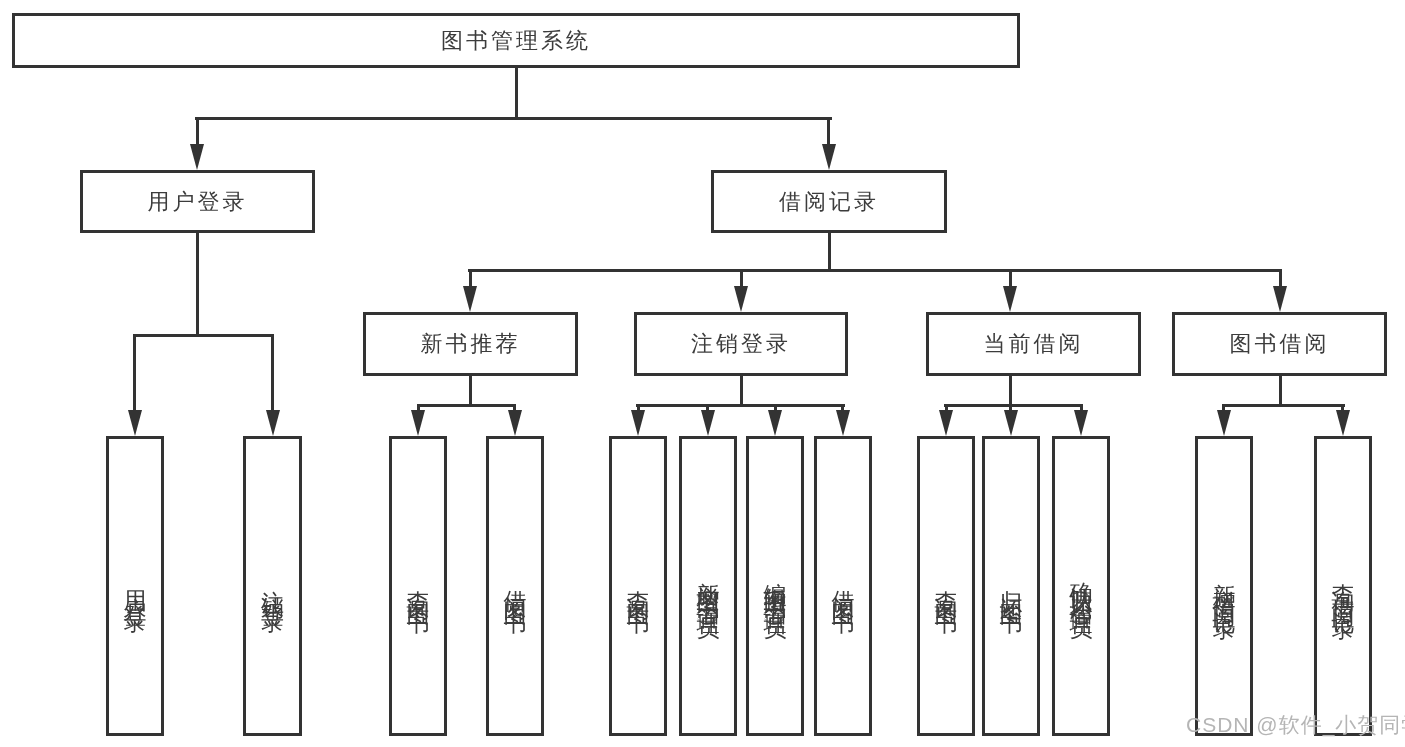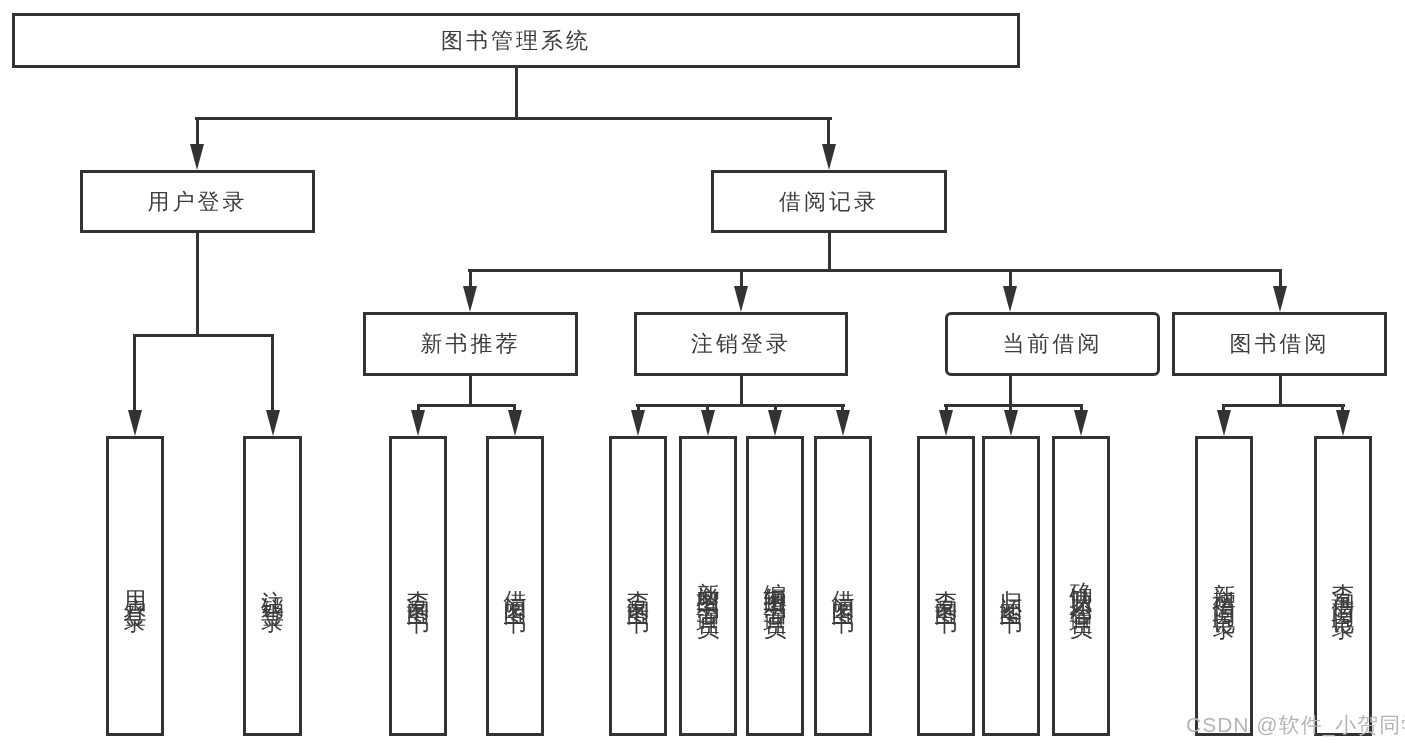--- a/index.html
+++ b/index.html
@@ -117,21 +117,21 @@
   <div class="box hbox" style="left:12px; top:13px; width:1008px; height:55px;">图书管理系统</div>
 
   <div class="box hbox" style="left:80px; top:170px; width:235px; height:63px;">用户登录</div>
 
   <div class="box hbox" style="left:711px; top:170px; width:236px; height:63px;">借阅记录</div>
 
   <div class="box hbox" style="left:363px; top:312px; width:215px; height:64px;">新书推荐</div>
 
   <div class="box hbox" style="left:634px; top:312px; width:214px; height:64px;">注销登录</div>
 
-  <div class="box hbox" style="left:945px; top:312px; width:215px; height:64px;border-radius:6px;">当前借阅</div>
+  <div class="box hbox" style="left:926px; top:312px; width:215px; height:64px;">当前借阅</div>
 
   <div class="box hbox" style="left:1172px; top:312px; width:215px; height:64px;">图书借阅</div>
 
   <div class="box vbox" style="left:106px; top:436px; width:58px; height:300px;">用户登录</div>
   <div class="box vbox" style="left:243px; top:436px; width:59px; height:300px;">注销登录</div>
 
   <div class="box vbox" style="left:389px; top:436px; width:58px; height:300px;">查询图书</div>
   <div class="box vbox" style="left:486px; top:436px; width:58px; height:300px;">借阅图书</div>
 
   <div class="box vbox" style="left:609px; top:436px; width:58px; height:300px;">查询图书</div>

